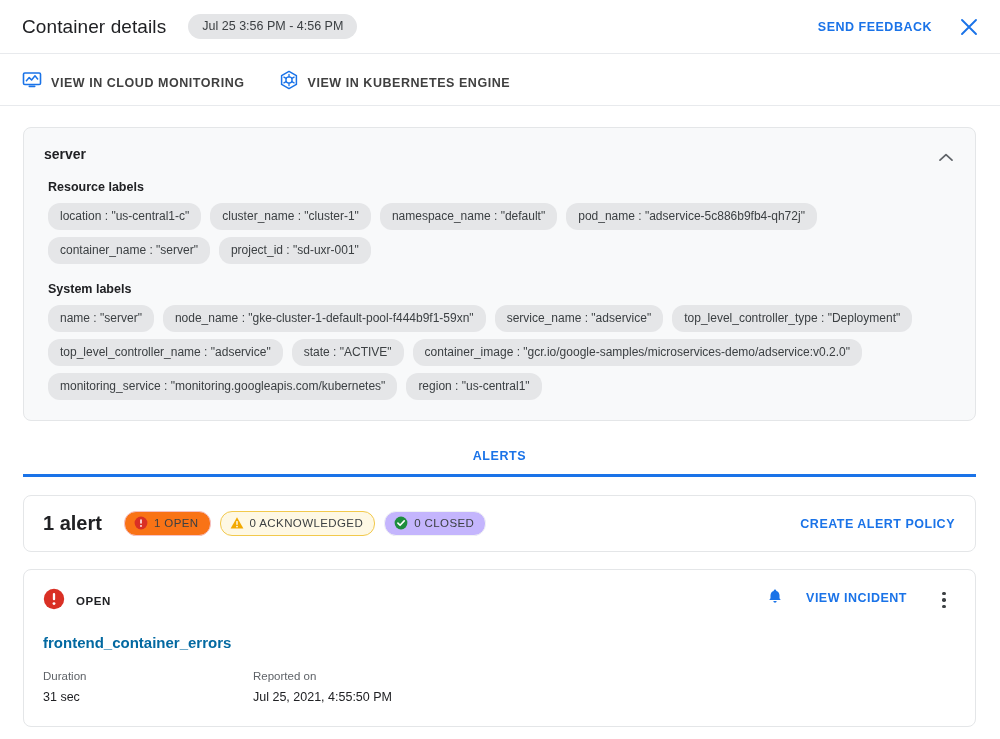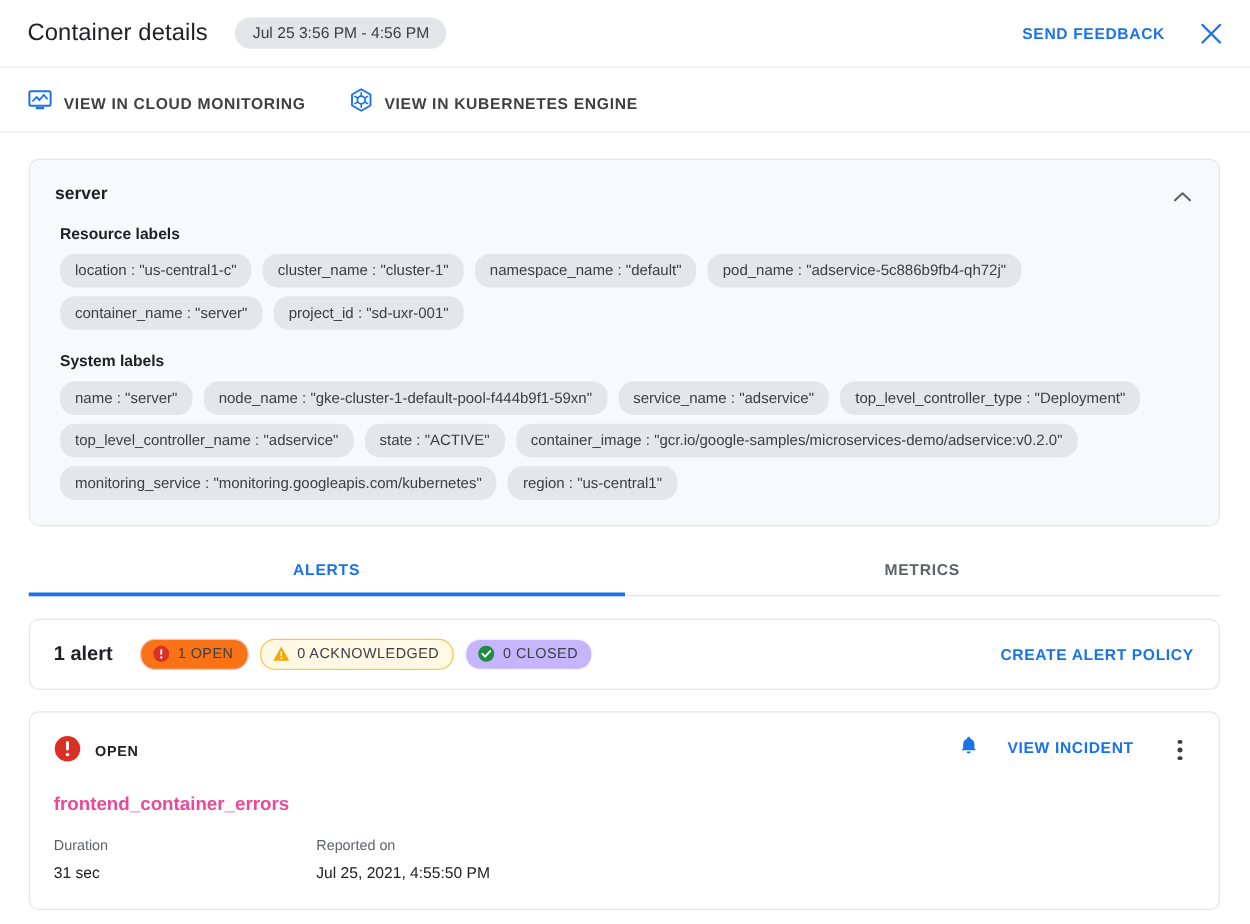--- a/index.html
+++ b/index.html
@@ -151,21 +151,21 @@
   .summary-card {
     margin: 18px 24px 0 23px;
     border: 1px solid #e4e6e8;
     border-radius: 8px;
     height: 57px;
     display: flex;
     align-items: center;
     padding: 0 20px 0 19px;
   }
   .alert-count {
-    font-size: 16px;
+    font-size: 20px;
     font-weight: 700;
     color: #202124;
     margin-right: 22px;
   }
   .status-chips { display: flex; gap: 9px; align-items: center; }
   .status-chip {
     display: flex;
     align-items: center;
     gap: 6px;
     font-size: 11.5px;
@@ -231,21 +231,21 @@
     display: flex; flex-direction: column;
     align-items: center; justify-content: center;
     gap: 3px;
     cursor: pointer;
   }
   .kebab i { width: 3.5px; height: 3.5px; border-radius: 50%; background: #3c4043; display: block; }
   .incident-name {
     margin-top: 20px;
     font-size: 15px;
     font-weight: 700;
-    color: #ec4899;
+    color: #0369a1;
   }
   .incident-meta {
     margin-top: 19px;
     display: flex;
   }
   .meta-col:first-child { width: 210px; }
   .meta-label {
     font-size: 11.5px;
     color: #5f6368;
     margin-bottom: 8px;
@@ -324,23 +324,20 @@
       <div class="chip"><span class="k">container_image</span><span class="sep"> : </span><span class="v">"gcr.io/google-samples/microservices-demo/adservice:v0.2.0"</span></div>
       <div class="chip"><span class="k">monitoring_service</span><span class="sep"> : </span><span class="v">"monitoring.googleapis.com/kubernetes"</span></div>
       <div class="chip"><span class="k">region</span><span class="sep"> : </span><span class="v">"us-central1"</span></div>
     </div>
 </div>
 
 <div class="tabs">
   <div class="tab active">
     <span>ALERTS</span>
   </div>
-  <div class="tab">
-    <span>METRICS</span>
-  </div>
 </div>
 
 <div class="summary-card">
   <div class="alert-count">1 alert</div>
   <div class="status-chips">
 
     <div class="status-chip open">
       <span>
         <svg width="14" height="14" viewBox="0 0 14 14" aria-hidden="true">
           <circle cx="7" cy="7" r="6.4" fill="#d93025"></circle>

